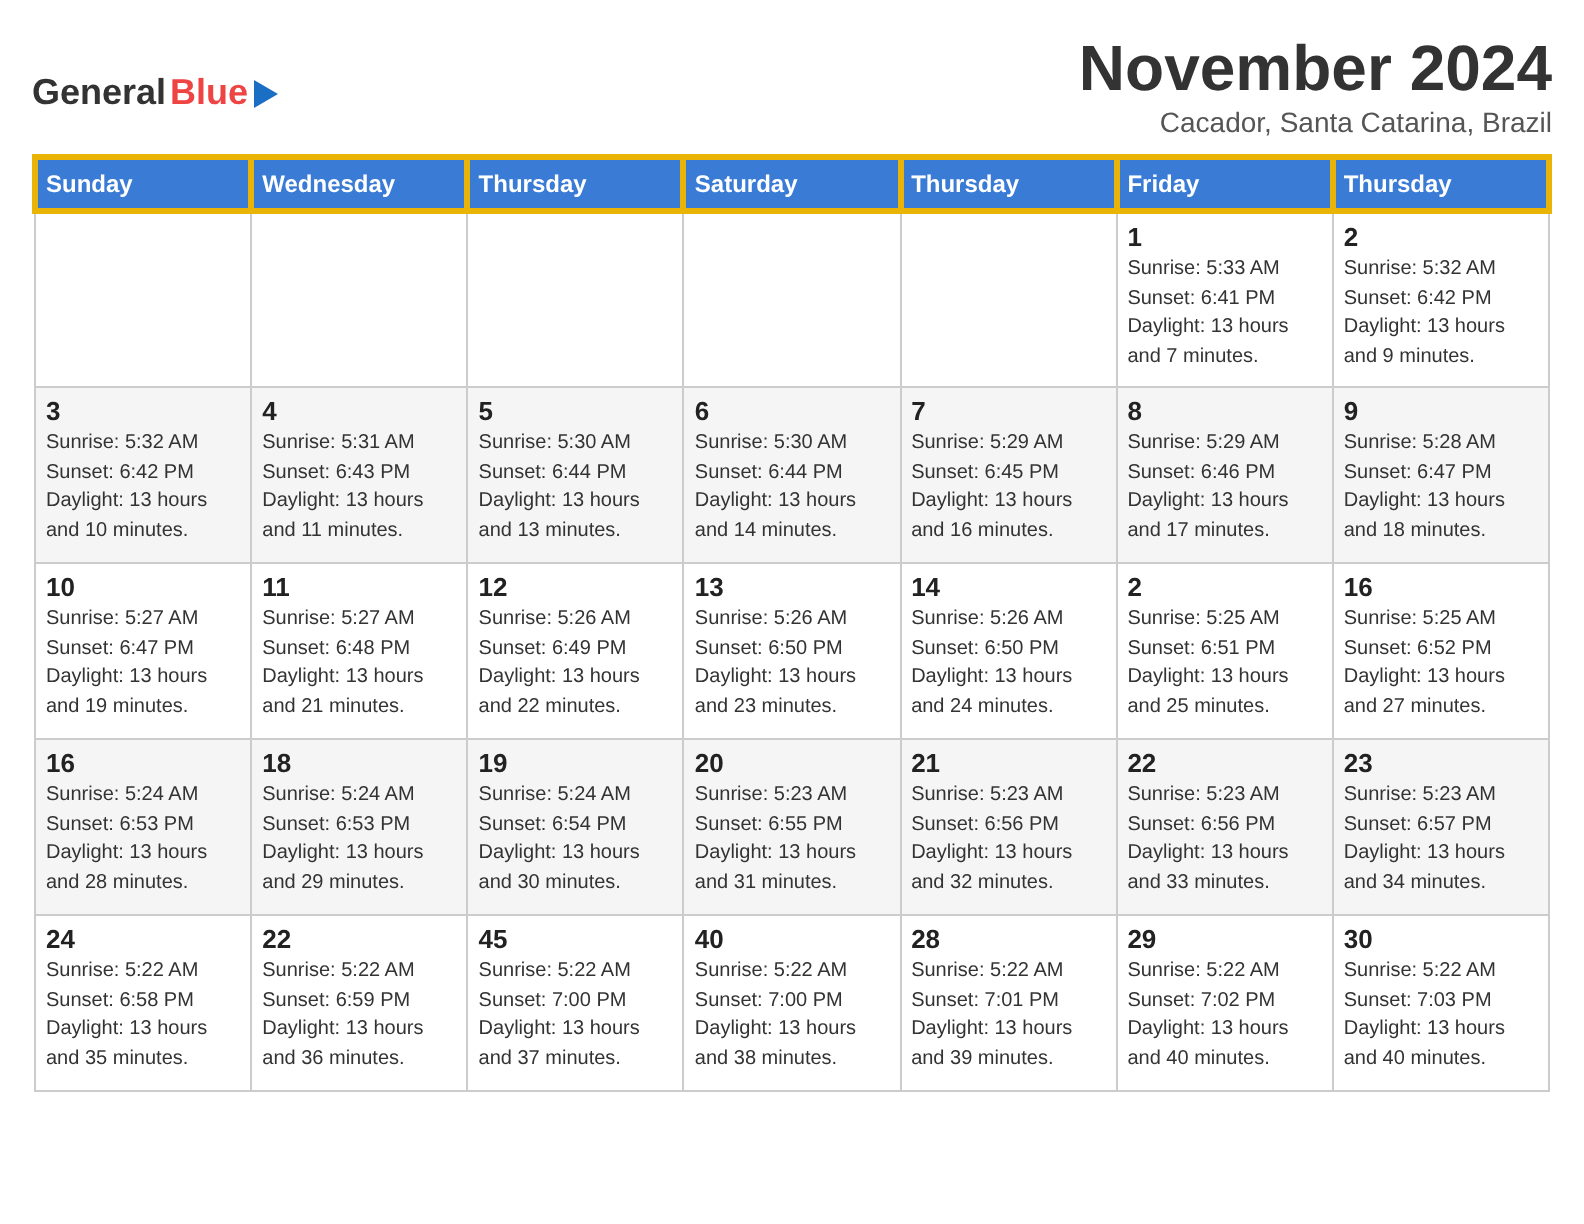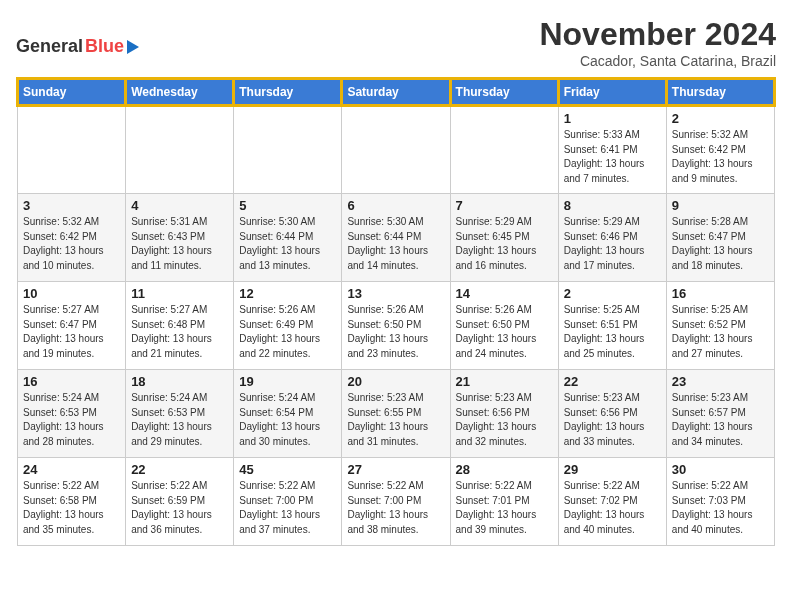--- a/index.html
+++ b/index.html
@@ -232,21 +232,21 @@
         </td>
         <td>
           <span class="day-number">22</span>
           <div class="day-info">Sunrise: 5:22 AM<br>Sunset: 6:59 PM<br>Daylight: 13 hours<br>and 36 minutes.</div>
         </td>
         <td>
           <span class="day-number">45</span>
           <div class="day-info">Sunrise: 5:22 AM<br>Sunset: 7:00 PM<br>Daylight: 13 hours<br>and 37 minutes.</div>
         </td>
         <td>
-          <span class="day-number">27</span>
+          <span class="day-number">40</span>
           <div class="day-info">Sunrise: 5:22 AM<br>Sunset: 7:00 PM<br>Daylight: 13 hours<br>and 38 minutes.</div>
         </td>
         <td>
           <span class="day-number">28</span>
           <div class="day-info">Sunrise: 5:22 AM<br>Sunset: 7:01 PM<br>Daylight: 13 hours<br>and 39 minutes.</div>
         </td>
         <td>
           <span class="day-number">29</span>
           <div class="day-info">Sunrise: 5:22 AM<br>Sunset: 7:02 PM<br>Daylight: 13 hours<br>and 40 minutes.</div>
         </td>

